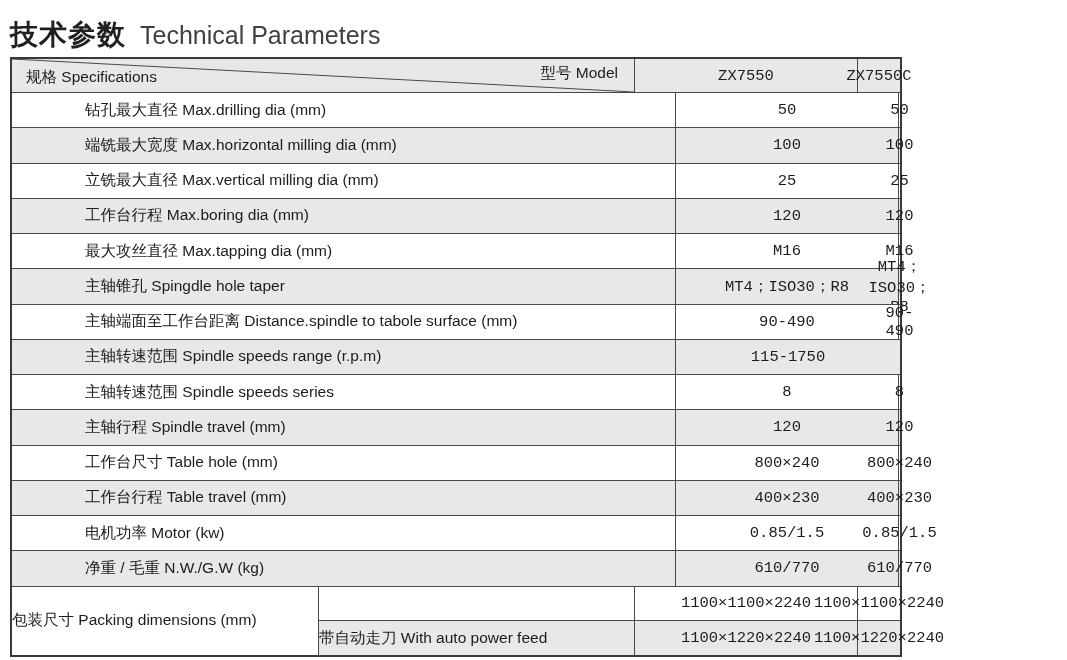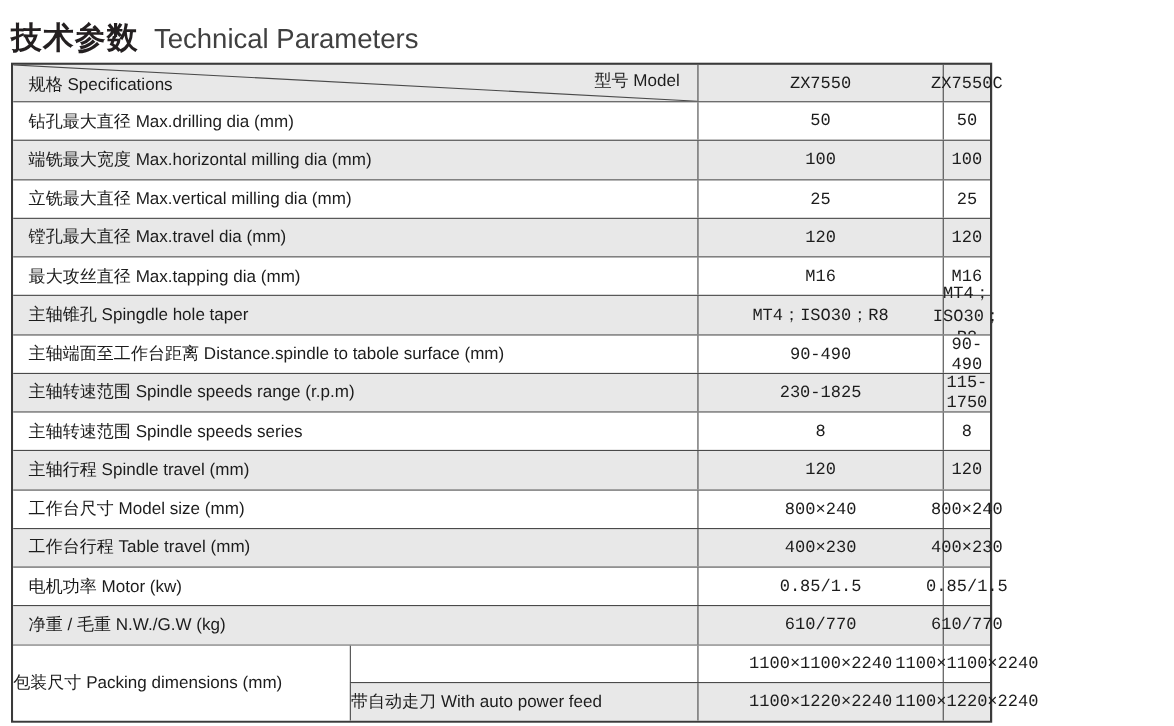--- a/index.html
+++ b/index.html
@@ -29,21 +29,21 @@
     border: 2px solid #3a3a3a;
     display: flex; flex-direction: column;
     font-size: 15.5px;
   }
   .row { display: flex; flex: 1; border-top: 1px solid #4a4a4a; min-height: 0; }
   .row.header-row { border-top: none; }
   .gray { background: #e8e8e8; }
   .white { background: #ffffff; }
 
   .cell { box-sizing: border-box; display: flex; align-items: center; min-width: 0; }
-  .spec { width: 622px; padding-left: 14px; }
+  .spec { width: 622px; padding-left: 32px; margin-left: 41px; }
   .val  { width: 223px; justify-content: center; border-left: 1px solid #4a4a4a; text-align: center; font-family: Liberation Mono, monospace; }
   .val.last { width: auto; flex: 1; }
 
   
   .header-row { height: 33px; flex: 0 0 33px; }
   .header-spec { position: relative; width: 622px; box-sizing: border-box; }
   .diag-svg { position: absolute; left: 0; top: 0; width: 100%; height: 100%; display: block; }
   .hdr-spec-label { position: absolute; left: 14px; bottom: 4px; }
   .hdr-model-label { position: absolute; right: 16px; top: 4px; }
 
@@ -99,21 +99,21 @@
       <div class="cell val last">100</div>
     </div>
 
     <div class="row white">
       <div class="cell spec">立铣最大直径 Max.vertical milling dia (mm)</div>
       <div class="cell val">25</div>
       <div class="cell val last">25</div>
     </div>
 
     <div class="row gray">
-      <div class="cell spec">镗孔最大直径 Max.travel dia (mm)</div>
+      <div class="cell spec">工作台行程 Max.boring dia (mm)</div>
       <div class="cell val">120</div>
       <div class="cell val last">120</div>
     </div>
 
     <div class="row white">
       <div class="cell spec">最大攻丝直径 Max.tapping dia (mm)</div>
       <div class="cell val">M16</div>
       <div class="cell val last">M16</div>
     </div>
 
@@ -124,38 +124,37 @@
     </div>
 
     <div class="row white">
       <div class="cell spec">主轴端面至工作台距离 Distance.spindle to tabole surface (mm)</div>
       <div class="cell val">90-490</div>
       <div class="cell val last">90-490</div>
     </div>
 
     <div class="row gray">
       <div class="cell spec">主轴转速范围 Spindle speeds range (r.p.m)</div>
-      <div class="cell val">230-1825</div>
       <div class="cell val last">115-1750</div>
     </div>
 
     <div class="row white">
       <div class="cell spec">主轴转速范围 Spindle speeds series</div>
       <div class="cell val">8</div>
       <div class="cell val last">8</div>
     </div>
 
     <div class="row gray">
       <div class="cell spec">主轴行程 Spindle travel (mm)</div>
       <div class="cell val">120</div>
       <div class="cell val last">120</div>
     </div>
 
     <div class="row white">
-      <div class="cell spec">工作台尺寸 Model size (mm)</div>
+      <div class="cell spec">工作台尺寸 Table hole (mm)</div>
       <div class="cell val">800×240</div>
       <div class="cell val last">800×240</div>
     </div>
 
     <div class="row gray">
       <div class="cell spec">工作台行程 Table travel (mm)</div>
       <div class="cell val">400×230</div>
       <div class="cell val last">400×230</div>
     </div>
 

